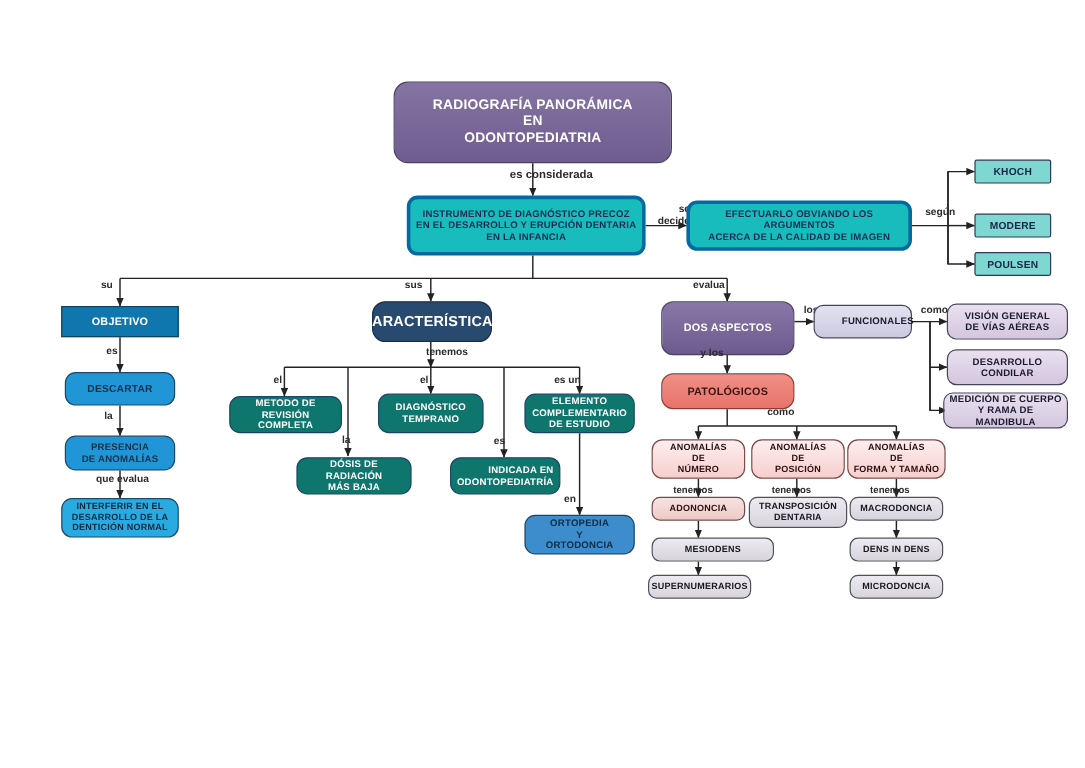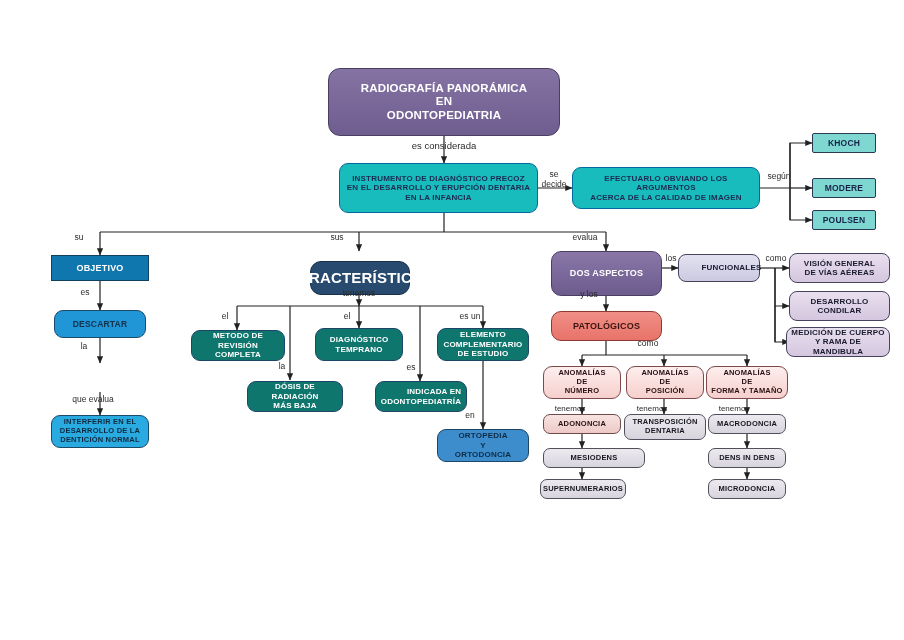--- a/index.html
+++ b/index.html
@@ -34,38 +34,38 @@
     letter-spacing: .2px;
     border: 1px solid #3a3a4a;
     line-height: 1.18;
     padding: 2px 3px;
     white-space: pre-line;
   }
   .lbl {
     position: absolute;
     font-size: 8.5px;
     color: #2b2b2b;
-    font-weight: normal;
+    font-weight: bold;
     white-space: pre-line;
-    text-align: center;
+    text-align: right;
     line-height: 1.15;
   }
 
   
   .t-purple-main {
     background: linear-gradient(180deg,#8573a3 0%, #6f5d90 100%);
     color: #ffffff;
     border-radius: 12px;
     border: 1px solid #4a3f63;
   }
   .t-teal {
     background: #18bcbc;
     color: #1d2a52;
     border-radius: 9px;
-    border: 1px solid #0369a1;
+    border: 3px solid #0369a1;
   }
   .t-teal-light {
     background: #7fd7d2;
     color: #172447;
     border-radius: 2px;
     border: 1px solid #2a3a55;
   }
   .t-blue-dark {
     background: #1077ae;
     color: #ffffff;
@@ -246,27 +246,29 @@
   <div class="lbl" style="left:64px; top:233px; width:30px; font-size:8.5px;">su</div>
   <div class="lbl" style="left:322px; top:233px; width:30px; font-size:8.5px;">sus</div>
   <div class="lbl" style="left:566px; top:233px; width:38px; font-size:8.5px;">evalua</div>
 
   <div class="node t-blue-dark" style="left:51px; top:255px; width:98px; height:26px; font-size:9px;">OBJETIVO</div>
   <div class="lbl" style="left:72px; top:288px; width:26px; font-size:8.5px;">es</div>
 
   <div class="node t-blue-mid" style="left:54px; top:310px; width:92px; height:28px; font-size:8.5px;">DESCARTAR</div>
   <div class="lbl" style="left:74px; top:342px; width:20px; font-size:8.5px;">la</div>
 
+  <div class="node t-blue-mid" style="left:54px; top:363px; width:92px; height:29px; font-size:8px;">PRESENCIA
+DE ANOMALÍAS</div>
   <div class="lbl" style="left:62px; top:395px; width:62px; font-size:8.5px;">que evalua</div>
 
   <div class="node t-blue-cyan" style="left:51px; top:415px; width:98px; height:33px; font-size:7.5px;">INTERFERIR EN EL
 DESARROLLO DE LA
 DENTICIÓN  NORMAL</div>
 
-  <div class="node t-navy" style="left:310px; top:251px; width:100px; height:34px; font-size:15px;margin-top:10px;">CARACTERÍSTICAS</div>
+  <div class="node t-navy" style="left:310px; top:251px; width:100px; height:34px; font-size:12px;">CARACTERÍSTICAS</div>
   <div class="lbl" style="left:328px; top:289px; width:62px; font-size:8.5px;">tenemos</div>
 
   <div class="lbl" style="left:215px; top:312px; width:20px; font-size:8.5px;">el</div>
   <div class="node t-steelblue" style="left:191px; top:330px; width:94px; height:31px; font-size:8px;">METODO DE
 REVISIÓN COMPLETA</div>
 
   <div class="lbl" style="left:272px; top:362px; width:20px; font-size:8.5px;">la</div>
   <div class="node t-steelblue" style="left:247px; top:381px; width:96px; height:31px; font-size:8px;">DÓSIS DE RADIACIÓN
 MÁS BAJA</div>
 

